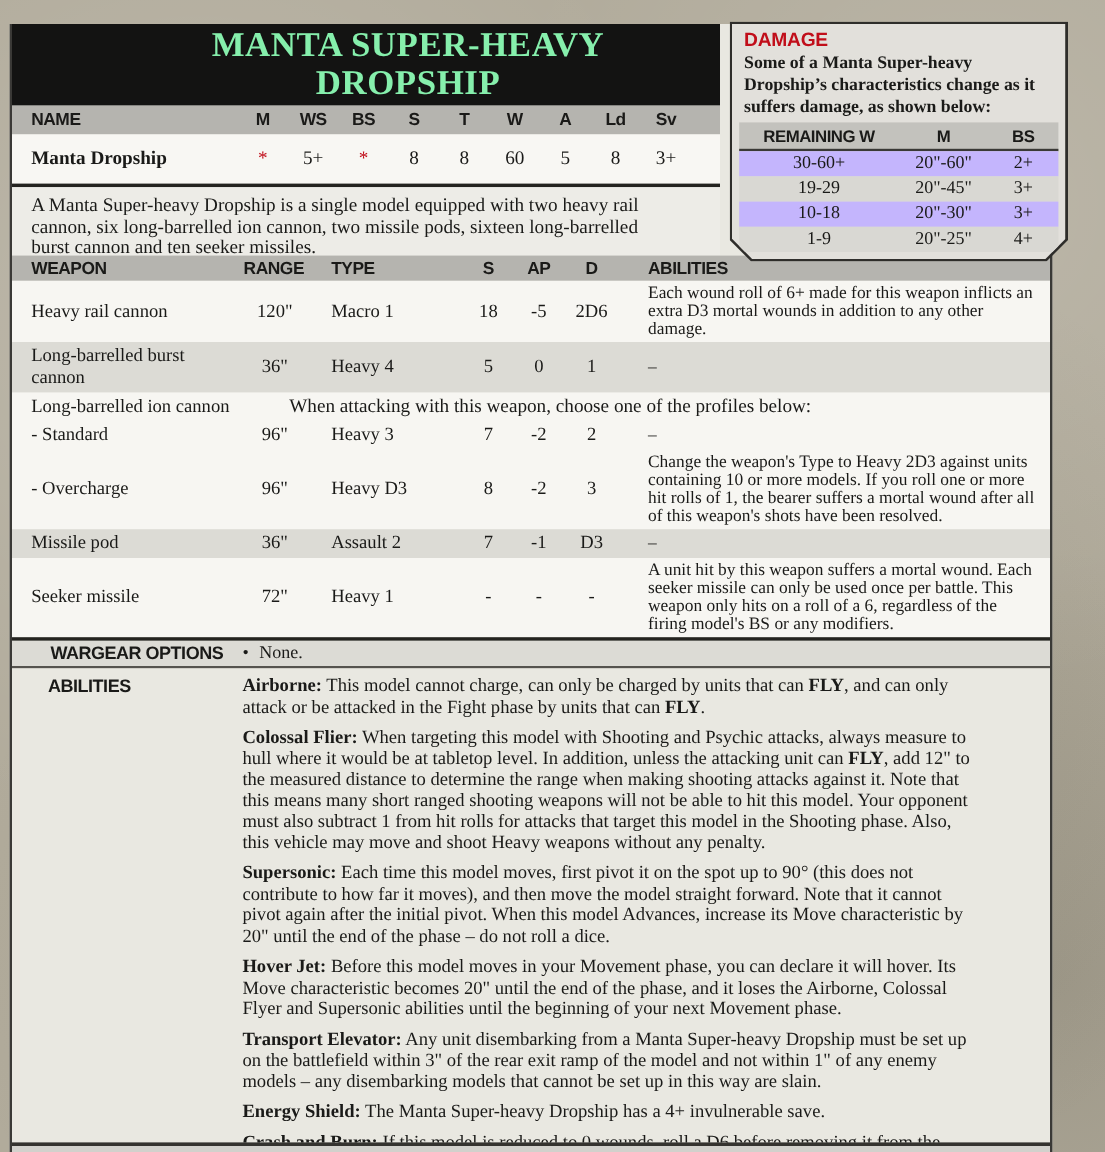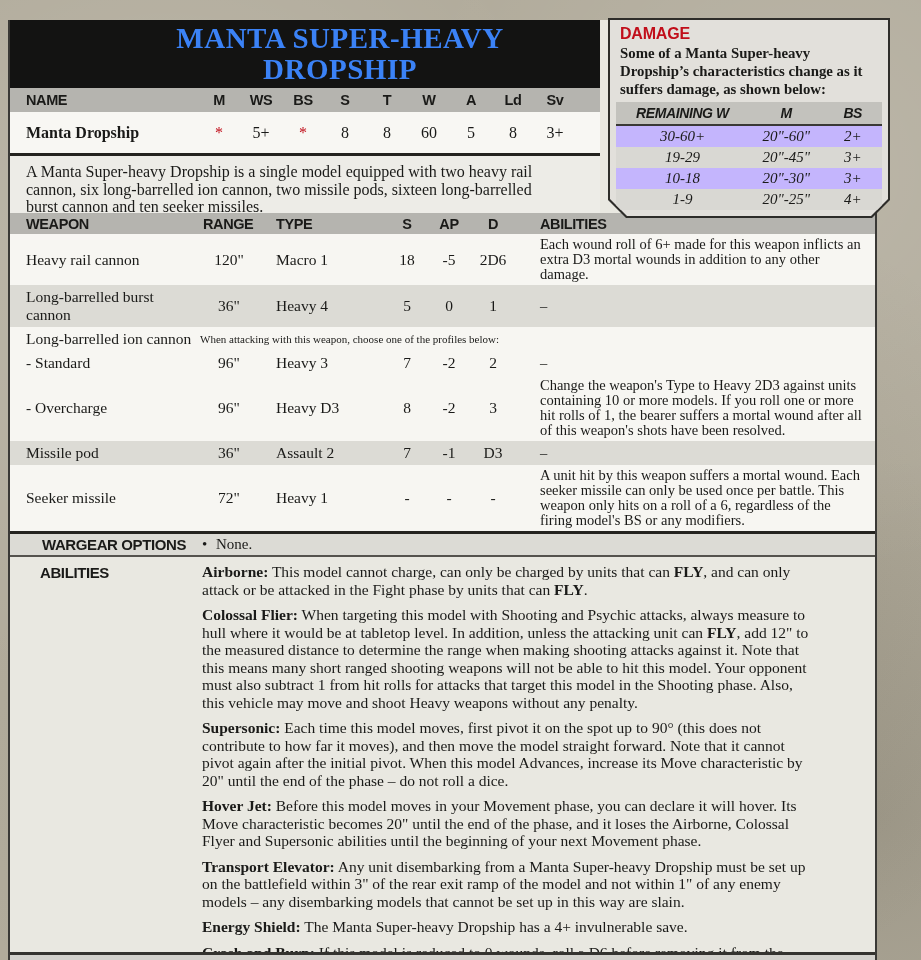--- a/index.html
+++ b/index.html
@@ -14,21 +14,21 @@
       radial-gradient(circle at 38% 82%, rgba(78,72,58,.13), transparent 40%),
       radial-gradient(circle at 95% 85%, rgba(70,66,52,.18), transparent 30%);
   }
   .sheet{
     position:absolute;left:8px;top:20px;width:869px;height:940px;
     background:#e9e8e1;border-left:2px solid #3a3936;border-right:2px solid #3a3936;
     display:flex;flex-direction:column;box-sizing:border-box;overflow:hidden;
   }
   
   .titlebar{
-    height:68px;width:590px;background:#131312;color:#3b82f6;flex:none;
+    height:68px;width:590px;background:#131312;color:#86efac;flex:none;
     display:flex;flex-direction:column;justify-content:center;align-items:center;
     padding-left:70px;box-sizing:border-box;
   }
   .title-line{font-weight:bold;font-size:29px;line-height:31px;letter-spacing:.5px;}
   .badges{position:absolute;left:2px;top:-9px;z-index:5;display:flex;align-items:flex-start;}
   .oct{clip-path:polygon(30% 0,70% 0,100% 30%,100% 70%,70% 100%,30% 100%,0 70%,0 30%);}
   .badge-outer{background:linear-gradient(145deg,#d8d8d6,#6a6a68 60%,#3c3c3a);display:flex;align-items:center;justify-content:center;}
   .badge-inner{background:#181817;width:calc(100% - 7px);height:calc(100% - 7px);
     display:flex;flex-direction:column;align-items:center;justify-content:center;color:#fff;}
   .b1{width:49px;height:50px;margin-top:8px;}
@@ -60,21 +60,21 @@
   .c-ap{grid-column:5;text-align:center;}
   .c-d{grid-column:6;text-align:center;}
   .c-abil{grid-column:7;padding-left:24px;padding-right:12px;}
   .c-note{grid-column:2 / -1;}
   .weapons-header{height:21px;background:#b5b4af;font-size:14.5px;flex:none;}
   .weapons-header .c-range{text-align:left;padding-left:3px;}
   .weapons-body{background:#f7f6f2;border-bottom:3px solid #24231f;flex:none;}
   .wrow{padding:3px 0;font-size:15.5px;line-height:18px;min-height:15px;}
   .wrow.shaded{background:#dcdbd5;}
   .wrow .c-abil{font-size:14.5px;line-height:15px;}
-  .wrow .c-note{font-size:11px;}
+  .wrow .c-note{font-size:16px;margin-left:41px;}
   
   .wargear{height:21px;flex:none;background:#dcdbd5;border-bottom:2px solid #55534e;
     display:flex;align-items:center;font-size:15px;}
   .wargear .label{width:192px;padding-left:32px;box-sizing:border-box;font-size:15px;}
   .wargear .bullet{width:14px;}
   
   .abilities{flex:1;background:#e9e8e1;border-bottom:3px solid #34332f;display:flex;overflow:hidden;}
   .abilities .label{width:192px;flex:none;padding:7px 0 0 30px;box-sizing:border-box;font-size:15px;}
   .abil-col{flex:1;padding:6px 56px 0 0;font-size:15.5px;line-height:17.5px;}
   .abil-col p{margin:0 0 8px 0;}
@@ -82,21 +82,21 @@
   .sliver{height:5px;flex:none;background:#d2d1cc;}
   
   .damage-panel{position:absolute;left:608px;top:18px;width:282px;height:200px;z-index:6;}
   .dmg-chamfer{clip-path:polygon(0 0,100% 0,100% calc(100% - 18px),calc(100% - 18px) 100%,18px 100%,0 calc(100% - 18px));}
   .dmg-border{width:100%;height:100%;background:#2e2d2a;}
   .dmg-inner{position:absolute;left:2px;top:2px;right:2px;bottom:2px;background:#e2e0db;
     clip-path:polygon(0 0,100% 0,100% calc(100% - 17px),calc(100% - 17px) 100%,17px 100%,0 calc(100% - 17px));
     box-sizing:border-box;padding:5px 10px 0 10px;}
   .dmg-title{font-size:16px;color:#c10e1a;letter-spacing:-0.2px;}
   .dmg-intro{font-weight:bold;font-size:14.8px;line-height:18px;margin-top:1px;}
-  .dmg-table{margin-top:4px;margin-left:-4px;margin-right:-4px;font-style:italic;}
+  .dmg-table{margin-top:4px;margin-left:-4px;margin-right:-4px;}
   .drow{display:grid;grid-template-columns:50% 28% 22%;align-items:center;}
   .drow > span{text-align:center;}
   .dmg-head{height:22px;background:#c3c2bd;border-bottom:2px solid #3a3936;font-size:14px;}
   .drow.data{height:21px;font-size:15px;background:#c4b5fd;}
   .drow.data.shaded{background:#d9d8d3;}
 </style>
 </head>
 <body>
 
 <div class="page">

